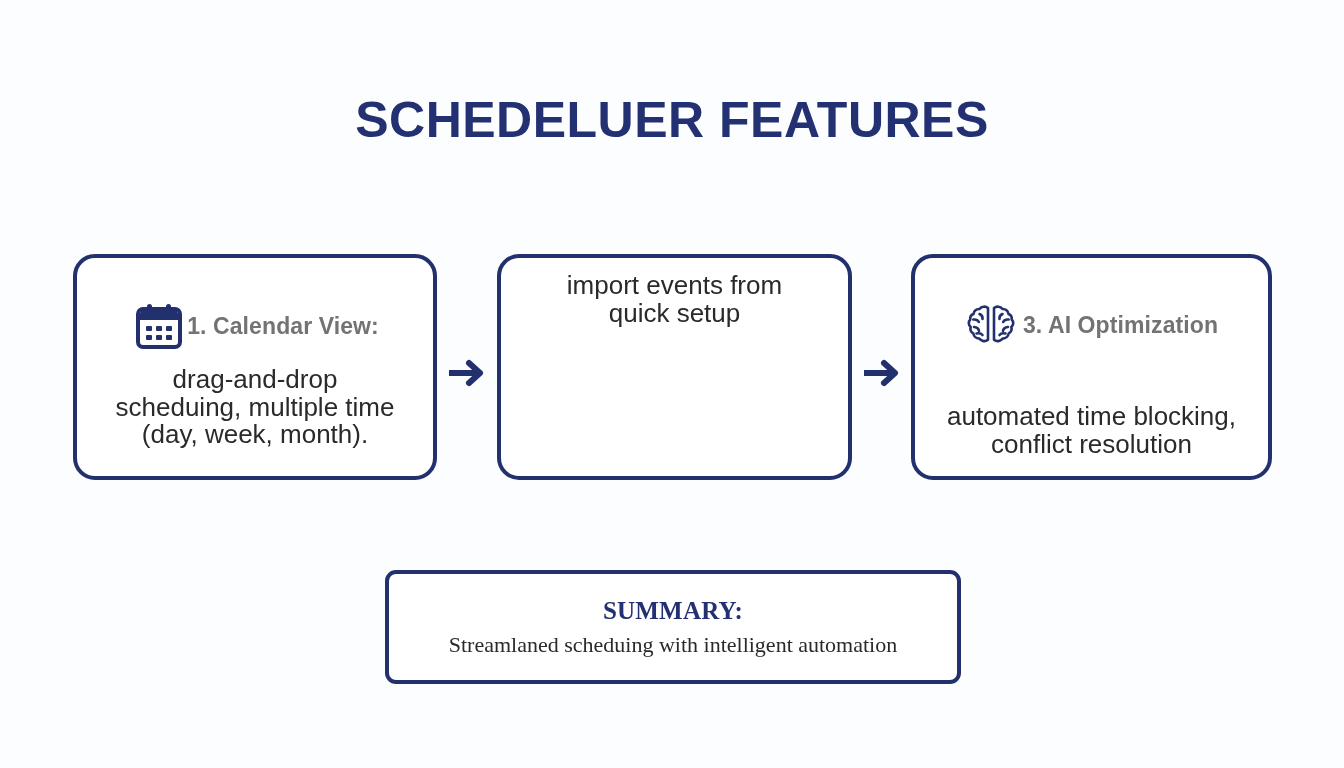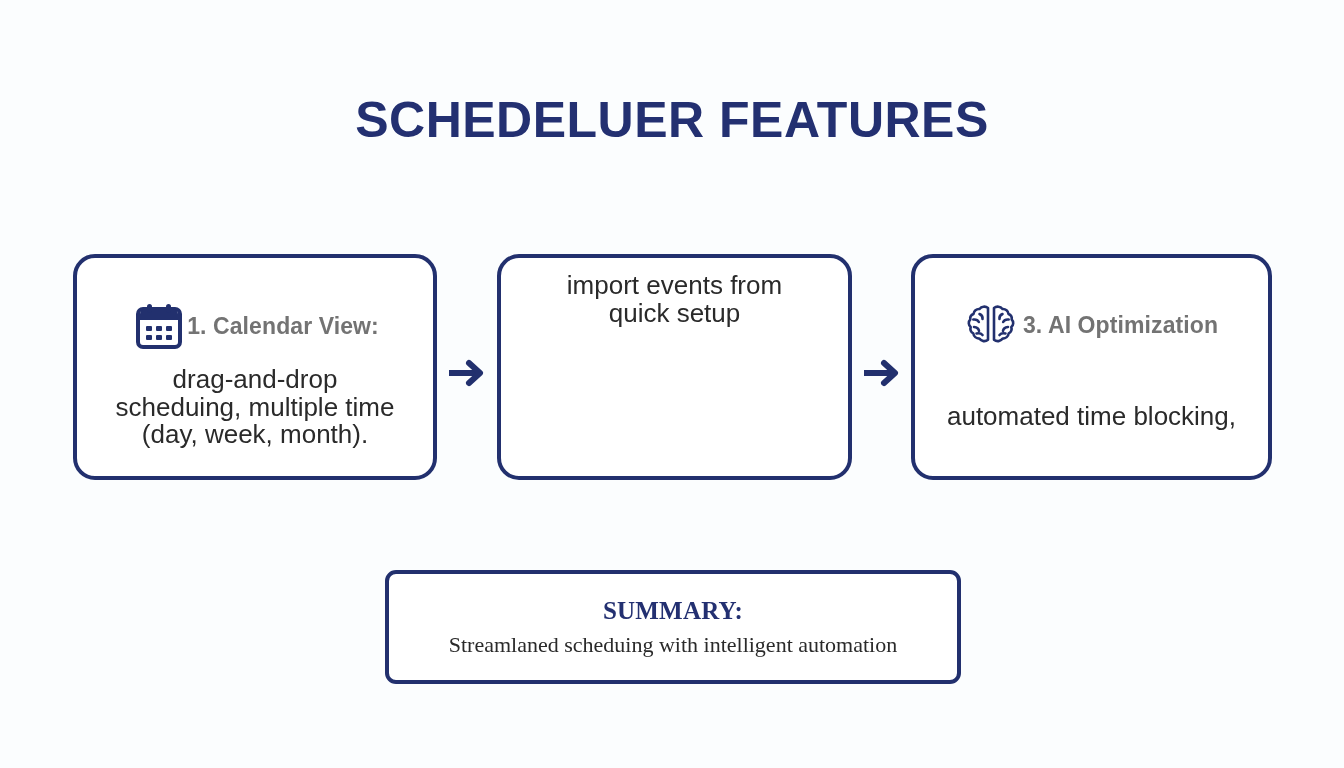--- a/index.html
+++ b/index.html
@@ -201,20 +201,21 @@
             <path d="M43.7 19.5 q-4 -0.5 -5.5 2.5"></path>
             <path d="M43 27 q-4.5 0.5 -5 4"></path>
             <path d="M40.5 33.5 q-4 -1 -6 1.5"></path>
           </g>
         </svg>
       </span>
       <span class="card-title">3. AI Optimization</span>
     </div>
     <div class="card-body">
       <div>automated time blocking,</div>
+      <div>conflict resolution</div>
     </div>
   </div>
 
   <div class="summary-box">
     <div class="summary-title">SUMMARY:</div>
     <div class="summary-text">Streamlaned scheduing with intelligent automation</div>
   </div>
 
 </div>
 

